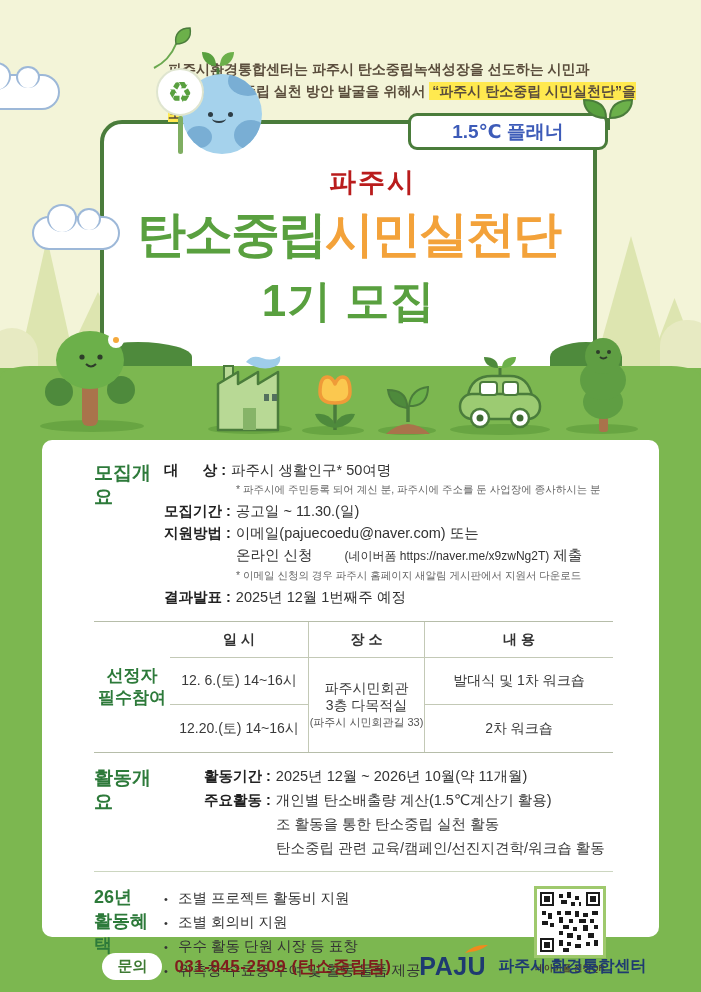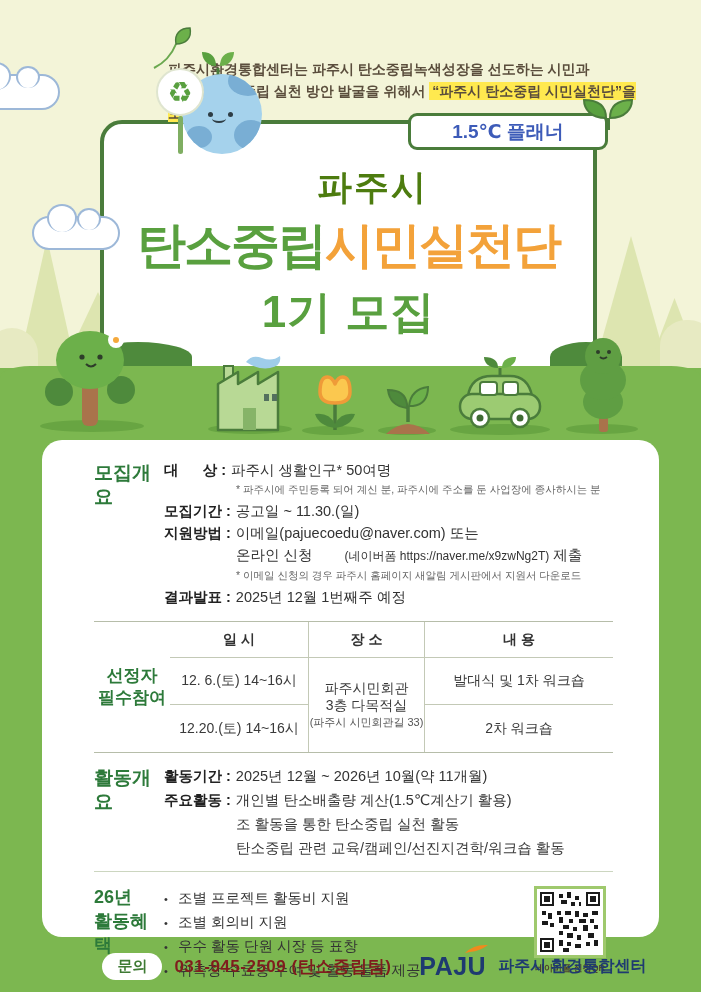--- a/index.html
+++ b/index.html
@@ -39,21 +39,21 @@
   
   .badge { position:absolute; left:408px; top:113px; width:200px; height:37px; z-index:7;
            background:#fff; border:3px solid #4a7c3b; border-radius:9px;
            display:flex; align-items:center; justify-content:center;
            color:#3d5bb8; font-weight:bold; font-size:19px; }
   .badge-sprout { position:absolute; left:580px; top:96px; z-index:8; }
 
   
   .title-card { position:absolute; left:100px; top:120px; width:497px; height:252px; z-index:2;
                 background:#fff; border:4px solid #4a7c3b; border-radius:22px; text-align:center; }
-  .t-sub  { margin-top:40px; font-size:35px; font-weight:bold; color:#4d7c0f; letter-spacing:2px;padding-left:48px; }
+  .t-sub  { margin-top:40px; font-size:27px; font-weight:bold; color:#b91c1c; letter-spacing:2px;padding-left:48px; }
   .t-main { margin-top:2px; font-size:49px; font-weight:bold; letter-spacing:-2px; white-space:nowrap; }
   .t-main .g { color:#59a03f; } .t-main .o { color:#f3a23a; }
   .t-bottom { margin-top:4px; font-size:44px; font-weight:bold; color:#59a03f; letter-spacing:1px; }
 
   .bush { position:absolute; background:#4e8a3c; border-radius:50% 50% 0 0; z-index:3; }
   .bush1 { left:84px; top:342px; width:108px; height:30px; }
   .bush2 { left:550px; top:342px; width:72px; height:30px; }
 
   
   .earth-wrap { position:absolute; left:158px; top:46px; width:112px; height:128px; z-index:7; }
@@ -72,21 +72,21 @@
           background:#fff; border:2px solid #dfe5cf; display:flex; align-items:center; justify-content:center;
           font-size:28px; color:#59a03f; }
   .sign-stick { position:absolute; left:20px; top:70px; width:5px; height:38px; background:#7fae62; border-radius:3px; }
 
   
   .illus { position:absolute; z-index:5; }
   .shadow { position:absolute; background:#68a542; border-radius:50%; z-index:4; }
 
   
   .card { position:absolute; left:42px; top:440px; width:617px; height:497px; z-index:5;
-          background:#fff; border-radius:20px; padding:20px 46px 0 52px; color:#3a3a3a; }
+          background:#fff; border-radius:10px; padding:20px 46px 0 52px; color:#3a3a3a; }
   .section { display:flex; }
   .sec-head { width:70px; flex:none; font-size:19px; font-weight:bold; color:#2d7a3a; line-height:24px; padding-top:1px; }
   .sec-body { flex:1; font-size:14.5px; line-height:21px; }
   .kv { margin-bottom:1px; }
   .kv-label { font-weight:bold; color:#222; white-space:pre; margin-right:5px; }
   .kv-value { color:#333; }
   .kv-cont { margin-left:72px; }
   .fine { margin-left:72px; font-size:10.5px; color:#666; line-height:15px; margin-bottom:4px; }
   .sm { font-size:12px;margin-left:32px; }
 
@@ -296,21 +296,21 @@
       <div class="c-merge">
         <span>파주시민회관</span>
         <span>3층 다목적실</span>
         <span class="small">(파주시 시민회관길 33)</span>
       </div>
       <div class="c-r1c" style="grid-column:4;grid-row:2;">발대식 및 1차 워크숍</div>
       <div style="grid-column:2;grid-row:3;">12.20.(토)  14~16시</div>
       <div class="c-r2c" style="grid-column:4;grid-row:3;">2차 워크숍</div>
     </div>
 
-    <div class="section" style="margin-top:12px;">
+    <div class="section" style="margin-top:12px;gap:40px;">
       <div class="sec-head">활동개요</div>
       <div class="sec-body" style="line-height:23px;">
         <div class="kv">
           <span class="kv-label">활동기간 :</span><span class="kv-value">2025년 12월 ~ 2026년 10월(약 11개월)</span>
         </div>
         <div class="kv">
           <span class="kv-label">주요활동 :</span><span class="kv-value">개인별 탄소배출량 계산(1.5℃계산기 활용)</span>
         </div>
         <div class="kv kv-cont">조 활동을 통한 탄소중립 실천 활동</div>
         <div class="kv kv-cont">탄소중립 관련 교육/캠페인/선진지견학/워크숍 활동</div>

